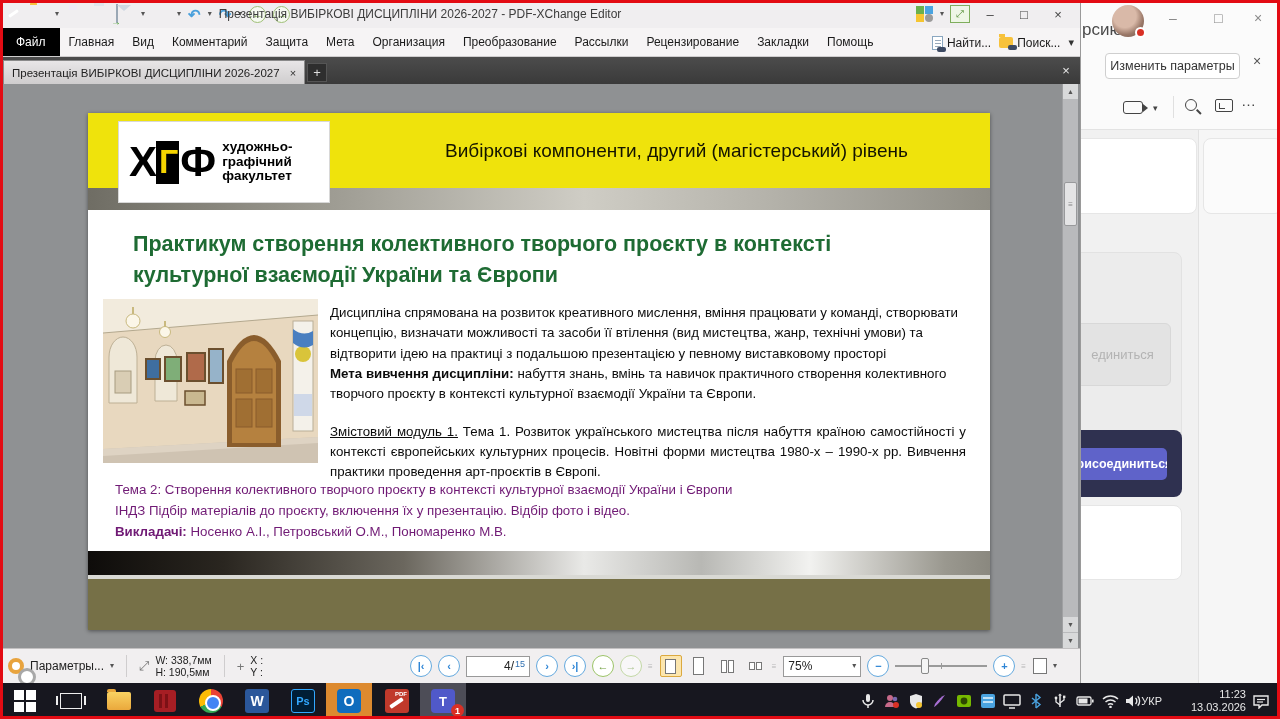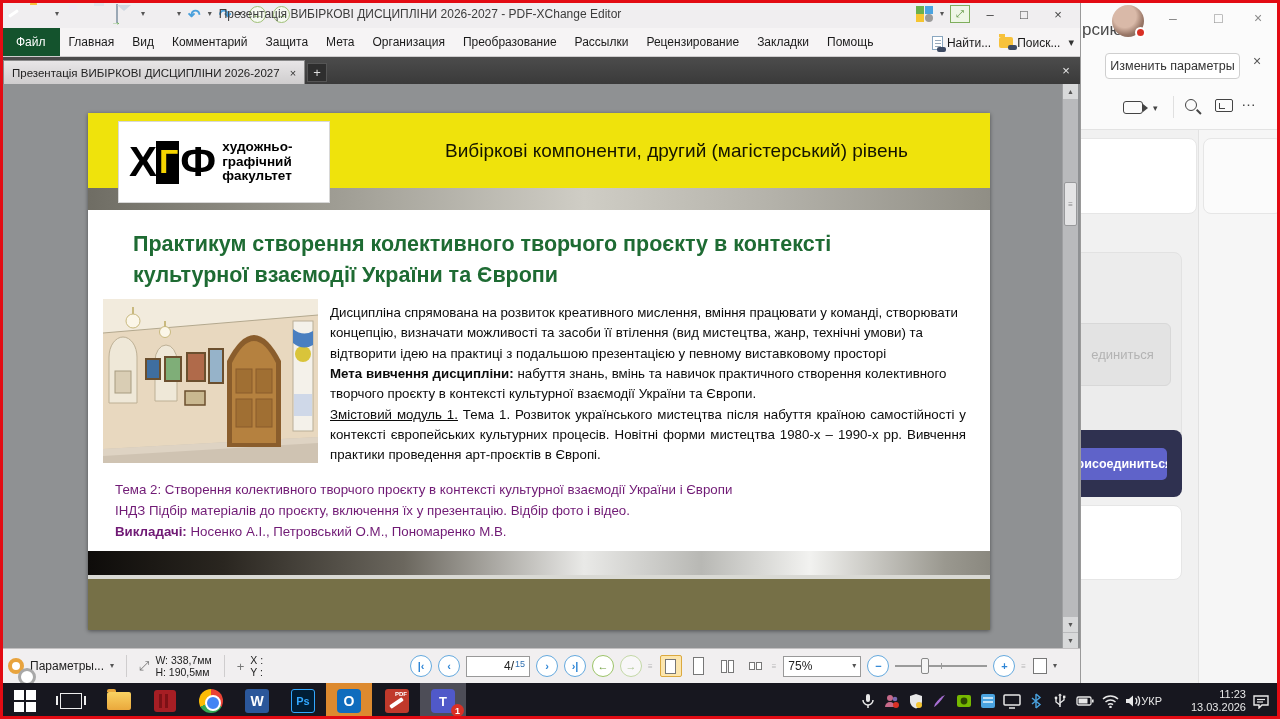--- a/index.html
+++ b/index.html
@@ -33,21 +33,21 @@
   .scan-ic{width:17px;height:9px;background:#3f8fd2;border-radius:6px 6px 2px 2px;margin-top:5px;}
   .uarrow{color:#4aa0dc;font-size:15px;font-weight:bold;line-height:1;}
   .garrow{width:17px;height:17px;border:1px solid #9fbf77;border-radius:50%;color:#7aa94e;font-size:11px;display:flex;align-items:center;justify-content:center;background:#f6faf1;}
   .view-ic{width:18px;height:16px;position:relative;}
   .view-ic b{position:absolute;width:8px;height:8px;}
   .fullscr-ic{width:20px;height:18px;border:1px solid #7fae5d;background:#eef6e6;display:flex;align-items:center;justify-content:center;color:#4e8a2e;font-size:10px;}
 
   
   #menubar{position:absolute;left:0;top:28px;width:100%;height:29px;background:#f6f4f5;border-bottom:1px solid #cfcdce;display:flex;align-items:stretch;padding-left:2px;font-size:12px;color:#1a1a1a;}
   .menu-item{display:flex;align-items:center;padding:0 9px;}
-  .menu-item.file{background:#14532d;color:#fff;padding:0 14px;}
+  .menu-item.file{background:#000000;color:#fff;padding:0 14px;}
   #menubar-right{position:absolute;right:6px;top:0;height:29px;display:flex;align-items:center;gap:8px;font-size:12px;}
   .mini-page{width:11px;height:14px;background:#fff;border:1px solid #8aa7c0;position:relative;}
   .mini-page:after{content:"";position:absolute;left:2px;top:3px;width:6px;height:1px;background:#9ab;box-shadow:0 3px 0 #9ab,0 6px 0 #9ab;}
   .binoc{position:absolute;right:-4px;bottom:-3px;width:9px;height:5px;background:#3d4a63;border-radius:2px;}
   .mini-folder{width:14px;height:11px;background:#f7c23c;border-radius:2px;position:relative;}
   .mini-folder:before{content:"";position:absolute;left:0;top:-3px;width:6px;height:3px;background:#f7c23c;}
 
   
   #tabbar{position:absolute;left:0;top:57px;width:100%;height:27px;background:linear-gradient(#4c4c4c,#3a3a3a);display:flex;align-items:flex-end;}
   #doc-tab{height:24px;margin-left:3px;background:linear-gradient(#e8e6e7,#cfcdce);border:1px solid #8a8a8a;border-bottom:none;display:flex;align-items:center;gap:10px;padding:0 8px;font-size:11.5px;color:#222;}
@@ -66,21 +66,21 @@
   #band-yellow{position:absolute;left:0;top:0;width:100%;height:75px;background:#efe30c;}
   #banner-text{position:absolute;left:290px;right:15px;top:0;height:75px;display:flex;align-items:center;justify-content:center;font-size:19px;color:#141400;}
   #logo-box{position:absolute;left:30px;top:8px;width:212px;height:82px;background:#fff;border:1px solid #d8d8d8;display:flex;align-items:center;padding-left:10px;gap:8px;z-index:3;}
   #logo-letters{display:flex;align-items:center;font-weight:800;font-size:42px;line-height:1;color:#000;letter-spacing:-2px;}
   #logo-letters .lg{background:#000;color:#f5d400;font-size:34px;padding:3px 3px 6px;margin:0 1px;}
   #logo-text{font-size:13.5px;font-weight:bold;line-height:1.08;color:#000;}
   #band-gray{position:absolute;left:0;top:75px;width:100%;height:22px;background:linear-gradient(90deg,#6f6d64,#a3a198 30%,#cfcdc5 55%,#b5b3ab 75%,#908e85 100%);}
   #slide-title{position:absolute;left:45px;top:116px;width:810px;font-size:21.5px;font-weight:bold;color:#1e6b33;line-height:1.45;}
   #gallery-photo{position:absolute;left:15px;top:186px;width:215px;height:164px;}
   #body-col{position:absolute;left:242px;top:190px;width:636px;font-size:13.3px;line-height:1.53;color:#0c0c0c;}
-  #body-col .just{text-align:justify;}
+  #body-col .just{text-align:justify;margin-top:17px;}
   #body-bottom{position:absolute;left:27px;top:366px;width:862px;font-size:13.3px;line-height:1.58;color:#701a75;}
   .b{font-weight:bold;}
   .u{text-decoration:underline;}
   #band-dark{position:absolute;left:0;top:438px;width:100%;height:24px;background:linear-gradient(90deg,#0e0c0a 0%,#2a2620 15%,#6b675e 35%,#e9e9e7 55%,#b8b8b4 68%,#f2f2f0 80%,#9a988f 95%,#8a887f 100%);}
   #band-silver{position:absolute;left:0;top:462px;width:100%;height:4px;background:#d9d9d4;}
   #band-olive{position:absolute;left:0;top:466px;width:100%;height:51px;background:#767047;}
 
   
   #statusbar{position:absolute;left:0;top:648px;width:100%;height:35px;background:#f1eff0;border-top:1px solid #c2c0c1;font-size:12px;color:#222;}
   .gear{width:16px;height:16px;border-radius:50%;border:4px solid #e8a33d;background:#fff;position:relative;}

